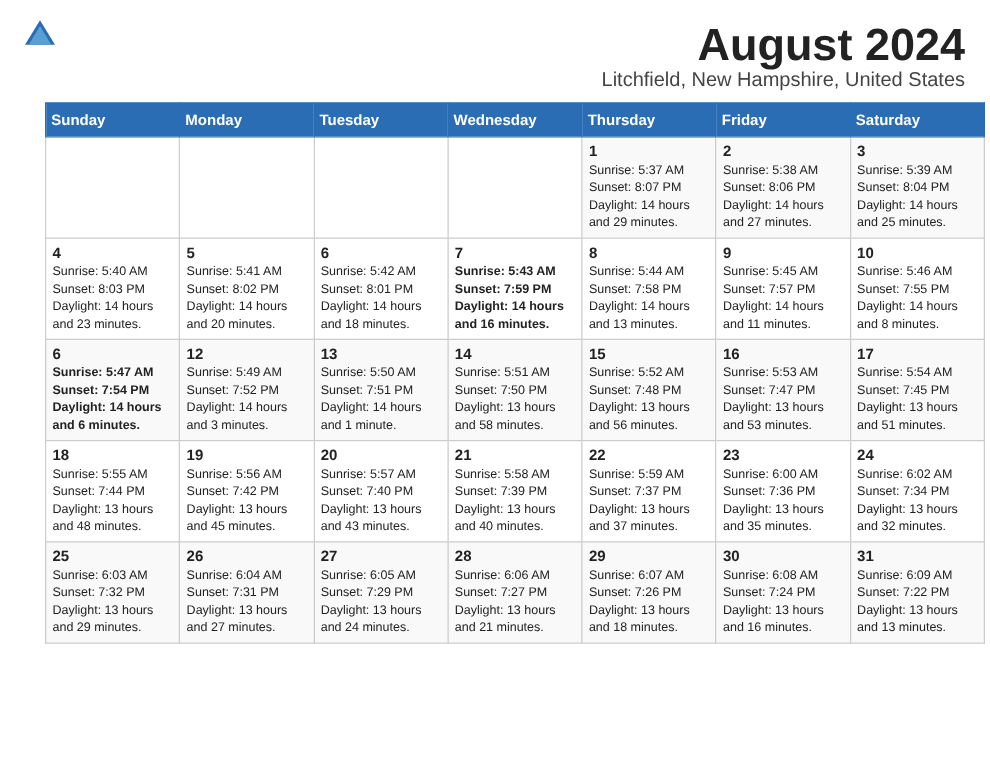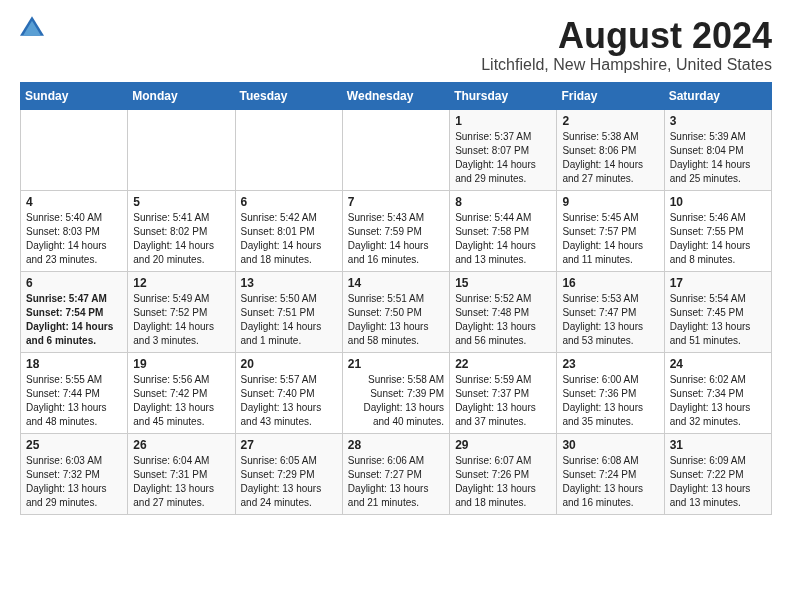--- a/index.html
+++ b/index.html
@@ -48,20 +48,21 @@
     }
     .title-area h2 {
       font-size: 16px;
       font-weight: normal;
       color: #444;
     }
     table {
       width: 100%;
       border-collapse: collapse;
       table-layout: fixed;
+      margin-left: 16px;
     }
     thead tr th {
       background-color: #2a6db5;
       color: #fff;
       font-size: 12px;
       font-weight: bold;
       padding: 6px 4px;
       text-align: left;
       border: 1px solid #2a6db5;
     }
@@ -164,21 +165,21 @@
         </td>
         <td>
           <div class="day-num">6</div>
           <div class="day-info" style="white-space: pre-line;">Sunrise: 5:42 AM
 Sunset: 8:01 PM
 Daylight: 14 hours
 and 18 minutes.</div>
         </td>
         <td>
           <div class="day-num">7</div>
-          <div class="day-info" style="white-space: pre-line;">Sunrise: 5:43 AM
+          <div class="day-info" style="white-space: pre-line; font-weight: bold;">Sunrise: 5:43 AM
 Sunset: 7:59 PM
 Daylight: 14 hours
 and 16 minutes.</div>
         </td>
         <td>
           <div class="day-num">8</div>
           <div class="day-info" style="white-space: pre-line;">Sunrise: 5:44 AM
 Sunset: 7:58 PM
 Daylight: 14 hours
 and 13 minutes.</div>
@@ -266,21 +267,21 @@
         </td>
         <td>
           <div class="day-num">20</div>
           <div class="day-info" style="white-space: pre-line;">Sunrise: 5:57 AM
 Sunset: 7:40 PM
 Daylight: 13 hours
 and 43 minutes.</div>
         </td>
         <td>
           <div class="day-num">21</div>
-          <div class="day-info" style="white-space: pre-line; text-align: right;">Sunrise: 5:58 AM
+          <div class="day-info" style="white-space: pre-line;">Sunrise: 5:58 AM
 Sunset: 7:39 PM
 Daylight: 13 hours
 and 40 minutes.</div>
         </td>
         <td>
           <div class="day-num">22</div>
           <div class="day-info" style="white-space: pre-line;">Sunrise: 5:59 AM
 Sunset: 7:37 PM
 Daylight: 13 hours
 and 37 minutes.</div>

